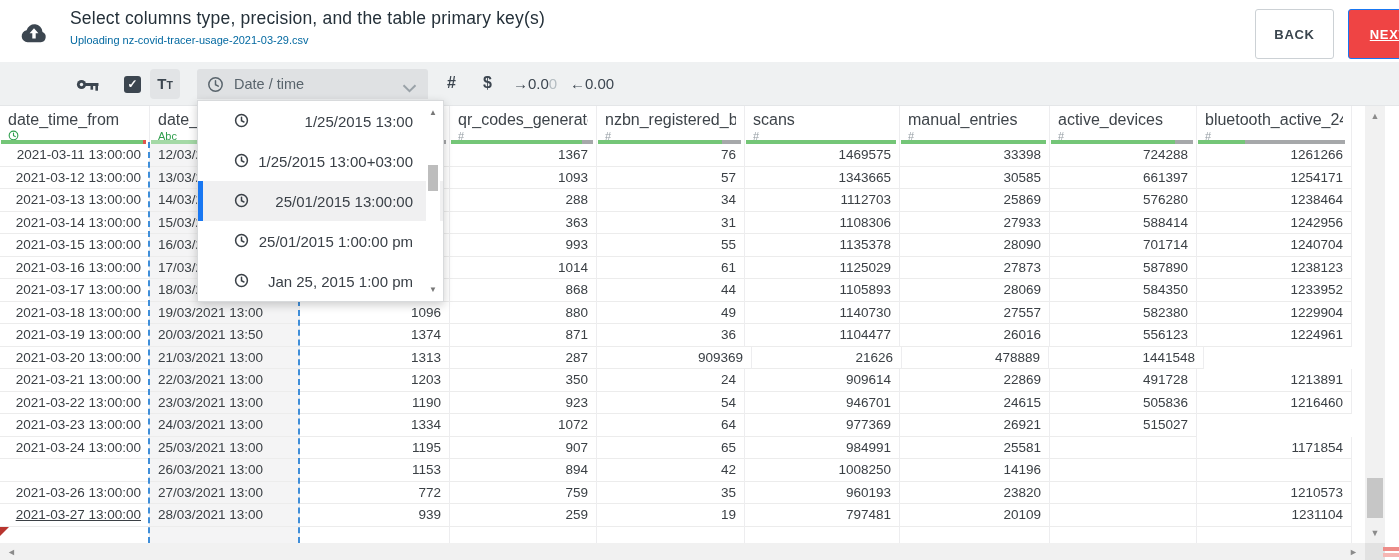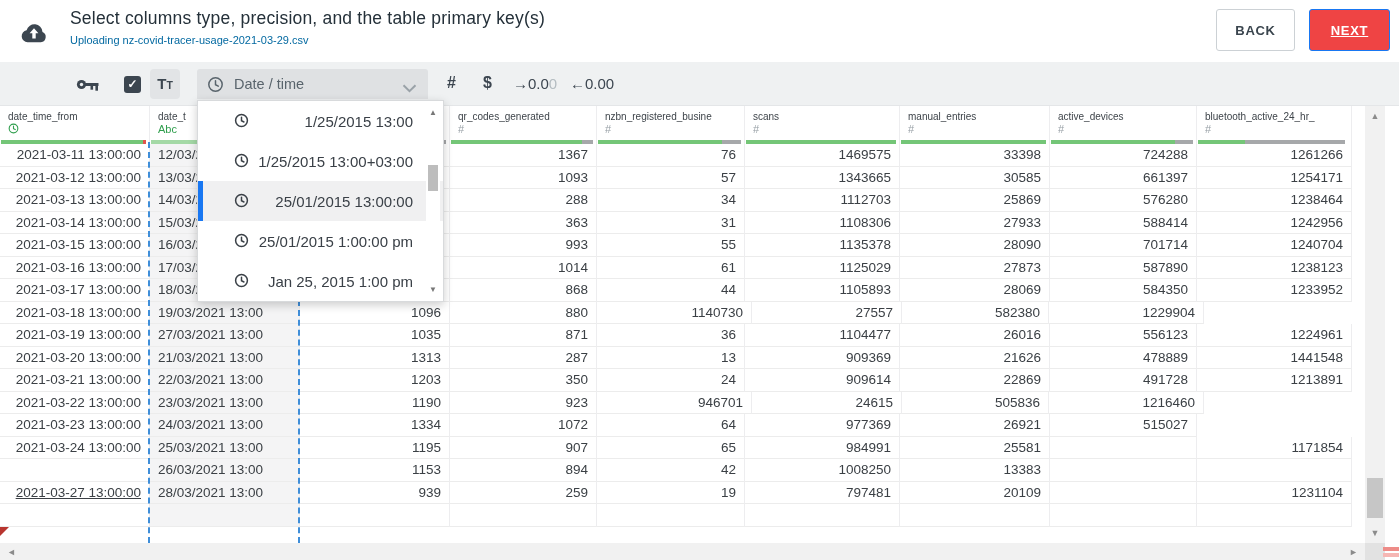--- a/index.html
+++ b/index.html
@@ -5,22 +5,22 @@
   * { margin:0; padding:0; box-sizing:border-box; }
   html,body { width:1399px; height:560px; overflow:hidden; background:#fff;
               font-family:"Liberation Sans", sans-serif; }
   .app { position:relative; width:1399px; height:560px; background:#fff; overflow:hidden;padding-left:13px; }
 
   
   .hdr { position:absolute; top:0; left:0; width:100%; height:62px; background:#fff; }
   .upload-ic { position:absolute; left:20px; top:19px; }
   .title { position:absolute; left:70px; top:8px; font-size:17.5px; color:#243039; font-weight:500; letter-spacing:.2px; }
   .subtitle { position:absolute; left:70px; top:34px; font-size:11px; color:#0369a1; }
-  .btn { position:absolute; top:9px; height:42px; border-radius:3px; font-size:13px; font-weight:700;
-         letter-spacing:.7px; font-family:"Liberation Sans",sans-serif; cursor:pointer; }
+  .btn { position:absolute; top:9px; height:50px; border-radius:3px; font-size:13px; font-weight:700;
+         letter-spacing:.7px; font-family:"Liberation Sans",sans-serif; cursor:pointer;margin-left:39px; }
   .btn-back { left:1216px; width:79px; background:#fff; border:1px solid #ccd1d5; color:#3a454e; }
   .btn-next { left:1309px; width:81px; background:#ef4444; border:1px solid #1877f2; color:#fff;text-decoration:underline; }
 
   
   .toolbar { position:absolute; top:62px; left:0; width:100%; height:44px; background:#eff1f2; border-bottom:1px solid #e4e6e8; }
   .tb-key { position:absolute; left:76px; top:15px; }
   .checkbox { position:absolute; left:124px; top:14px; width:17px; height:17px; background:#3c4650;
               border-radius:3px; color:#fff; font-size:12px; line-height:16px; text-align:center; font-weight:700; }
   .tt-btn { position:absolute; left:150px; top:7px; width:30px; height:30px; background:#e2e4e6; border-radius:4px;
             color:#3c4650; text-align:center; line-height:29px; }
@@ -35,21 +35,21 @@
   .tb-hash { left:447px; }
   .tb-dollar { left:483px; }
   .tb-prec { position:absolute; top:13px; font-size:15px; color:#3c4650; font-weight:400; }
   .tb-prec .faded { color:#b4bcc1; }
   .p1 { left:513px; } .p2 { left:570px; }
 
   
   .grid { position:absolute; left:0; top:106px; width:1352px; height:437px; background:#fff; overflow:hidden; }
   .cols { display:flex; height:38px; }
   .col-h { position:relative; border-right:1px solid #ededef; padding:5px 8px 0; }
-  .col-title { font-size:10px; color:#3e444a; white-space:nowrap; overflow:hidden; }
+  .col-title { font-size:16px; color:#3e444a; white-space:nowrap; overflow:hidden; }
   .col-type { font-size:11px; height:14px; margin-top:1px; line-height:12px; }
   .col-bar { position:absolute; left:1px; right:3px; bottom:0; height:4px; display:flex; }
   .col-bar span { height:100%; display:block; }
   .row { display:flex; height:22.5px; }
   .cell { border-right:1px solid #ededef; border-bottom:1px solid #ececec; font-size:13.5px; color:#3b4045;
           line-height:21px; padding:0 8px; white-space:nowrap; overflow:hidden; }
   .cell.num { text-align:right; }
   .cell.sel { background:#f4f4f5; }
 
   .dash { position:absolute; top:142px; height:401px; width:0; border-left:2px dashed #3f8ed9; z-index:5; }
@@ -286,42 +286,42 @@
           <div class="cell num" style="width: 155px;">1105893</div>
           <div class="cell num" style="width: 150px;">28069</div>
           <div class="cell num" style="width: 147px;">584350</div>
           <div class="cell num" style="width: 155px;">1233952</div>
         </div>
         <div class="row">
           <div class="cell num" style="width: 150px;">2021-03-18 13:00:00</div>
           <div class="cell sel" style="width: 150px;">19/03/2021 13:00</div>
           <div class="cell num" style="width: 150px;">1096</div>
           <div class="cell num" style="width: 147px;">880</div>
+          <div class="cell num" style="width: 148px;">49</div>
           <div class="cell num" style="width: 155px;">1140730</div>
           <div class="cell num" style="width: 150px;">27557</div>
           <div class="cell num" style="width: 147px;">582380</div>
           <div class="cell num" style="width: 155px;">1229904</div>
         </div>
         <div class="row">
           <div class="cell num" style="width: 150px;">2021-03-19 13:00:00</div>
-          <div class="cell sel" style="width: 150px;">27/03/2021 13:00</div>
-          <div class="cell num" style="width: 150px;">1035</div>
+          <div class="cell sel" style="width: 150px;">20/03/2021 13:50</div>
+          <div class="cell num" style="width: 150px;">1374</div>
           <div class="cell num" style="width: 147px;">871</div>
           <div class="cell num" style="width: 148px;">36</div>
           <div class="cell num" style="width: 155px;">1104477</div>
           <div class="cell num" style="width: 150px;">26016</div>
           <div class="cell num" style="width: 147px;">556123</div>
           <div class="cell num" style="width: 155px;">1224961</div>
         </div>
         <div class="row">
           <div class="cell num" style="width: 150px;">2021-03-20 13:00:00</div>
           <div class="cell sel" style="width: 150px;">21/03/2021 13:00</div>
           <div class="cell num" style="width: 150px;">1313</div>
           <div class="cell num" style="width: 147px;">287</div>
-          <div class="cell num" style="width: 148px;">13</div>
           <div class="cell num" style="width: 155px;">909369</div>
           <div class="cell num" style="width: 150px;">21626</div>
           <div class="cell num" style="width: 147px;">478889</div>
           <div class="cell num" style="width: 155px;">1441548</div>
         </div>
         <div class="row">
           <div class="cell num" style="width: 150px;">2021-03-21 13:00:00</div>
           <div class="cell sel" style="width: 150px;">22/03/2021 13:00</div>
           <div class="cell num" style="width: 150px;">1203</div>
           <div class="cell num" style="width: 147px;">350</div>
@@ -329,20 +329,21 @@
           <div class="cell num" style="width: 155px;">909614</div>
           <div class="cell num" style="width: 150px;">22869</div>
           <div class="cell num" style="width: 147px;">491728</div>
           <div class="cell num" style="width: 155px;">1213891</div>
         </div>
         <div class="row">
           <div class="cell num" style="width: 150px;">2021-03-22 13:00:00</div>
           <div class="cell sel" style="width: 150px;">23/03/2021 13:00</div>
           <div class="cell num" style="width: 150px;">1190</div>
           <div class="cell num" style="width: 147px;">923</div>
+          <div class="cell num" style="width: 148px;">54</div>
           <div class="cell num" style="width: 155px;">946701</div>
           <div class="cell num" style="width: 150px;">24615</div>
           <div class="cell num" style="width: 147px;">505836</div>
           <div class="cell num" style="width: 155px;">1216460</div>
         </div>
         <div class="row">
           <div class="cell num" style="width: 150px;">2021-03-23 13:00:00</div>
           <div class="cell sel" style="width: 150px;">24/03/2021 13:00</div>
           <div class="cell num" style="width: 150px;">1334</div>
           <div class="cell num" style="width: 147px;">1072</div>
@@ -362,23 +363,34 @@
           <div class="cell num" style="width: 147px;"></div>
           <div class="cell num" style="width: 155px;">1171854</div>
         </div>
         <div class="row">
           <div class="cell num" style="width: 150px; margin-top: 17px;">2021-03-25 13:00:00</div>
           <div class="cell sel" style="width: 150px;">26/03/2021 13:00</div>
           <div class="cell num" style="width: 150px;">1153</div>
           <div class="cell num" style="width: 147px;">894</div>
           <div class="cell num" style="width: 148px;">42</div>
           <div class="cell num" style="width: 155px;">1008250</div>
-          <div class="cell num" style="width: 150px;">13383</div>
+          <div class="cell num" style="width: 150px;">14196</div>
           <div class="cell num" style="width: 147px;"></div>
           <div class="cell num" style="width: 155px;"></div>
+        </div>
+        <div class="row">
+          <div class="cell num" style="width: 150px;">2021-03-26 13:00:00</div>
+          <div class="cell sel" style="width: 150px;">27/03/2021 13:00</div>
+          <div class="cell num" style="width: 150px;">772</div>
+          <div class="cell num" style="width: 147px;">759</div>
+          <div class="cell num" style="width: 148px;">35</div>
+          <div class="cell num" style="width: 155px;">960193</div>
+          <div class="cell num" style="width: 150px;">23820</div>
+          <div class="cell num" style="width: 147px;"></div>
+          <div class="cell num" style="width: 155px;">1210573</div>
         </div>
         <div class="row">
           <div class="cell num" style="width: 150px; text-decoration: underline;">2021-03-27 13:00:00</div>
           <div class="cell sel" style="width: 150px;">28/03/2021 13:00</div>
           <div class="cell num" style="width: 150px;">939</div>
           <div class="cell num" style="width: 147px;">259</div>
           <div class="cell num" style="width: 148px;">19</div>
           <div class="cell num" style="width: 155px;">797481</div>
           <div class="cell num" style="width: 150px;">20109</div>
           <div class="cell num" style="width: 147px;"></div>

